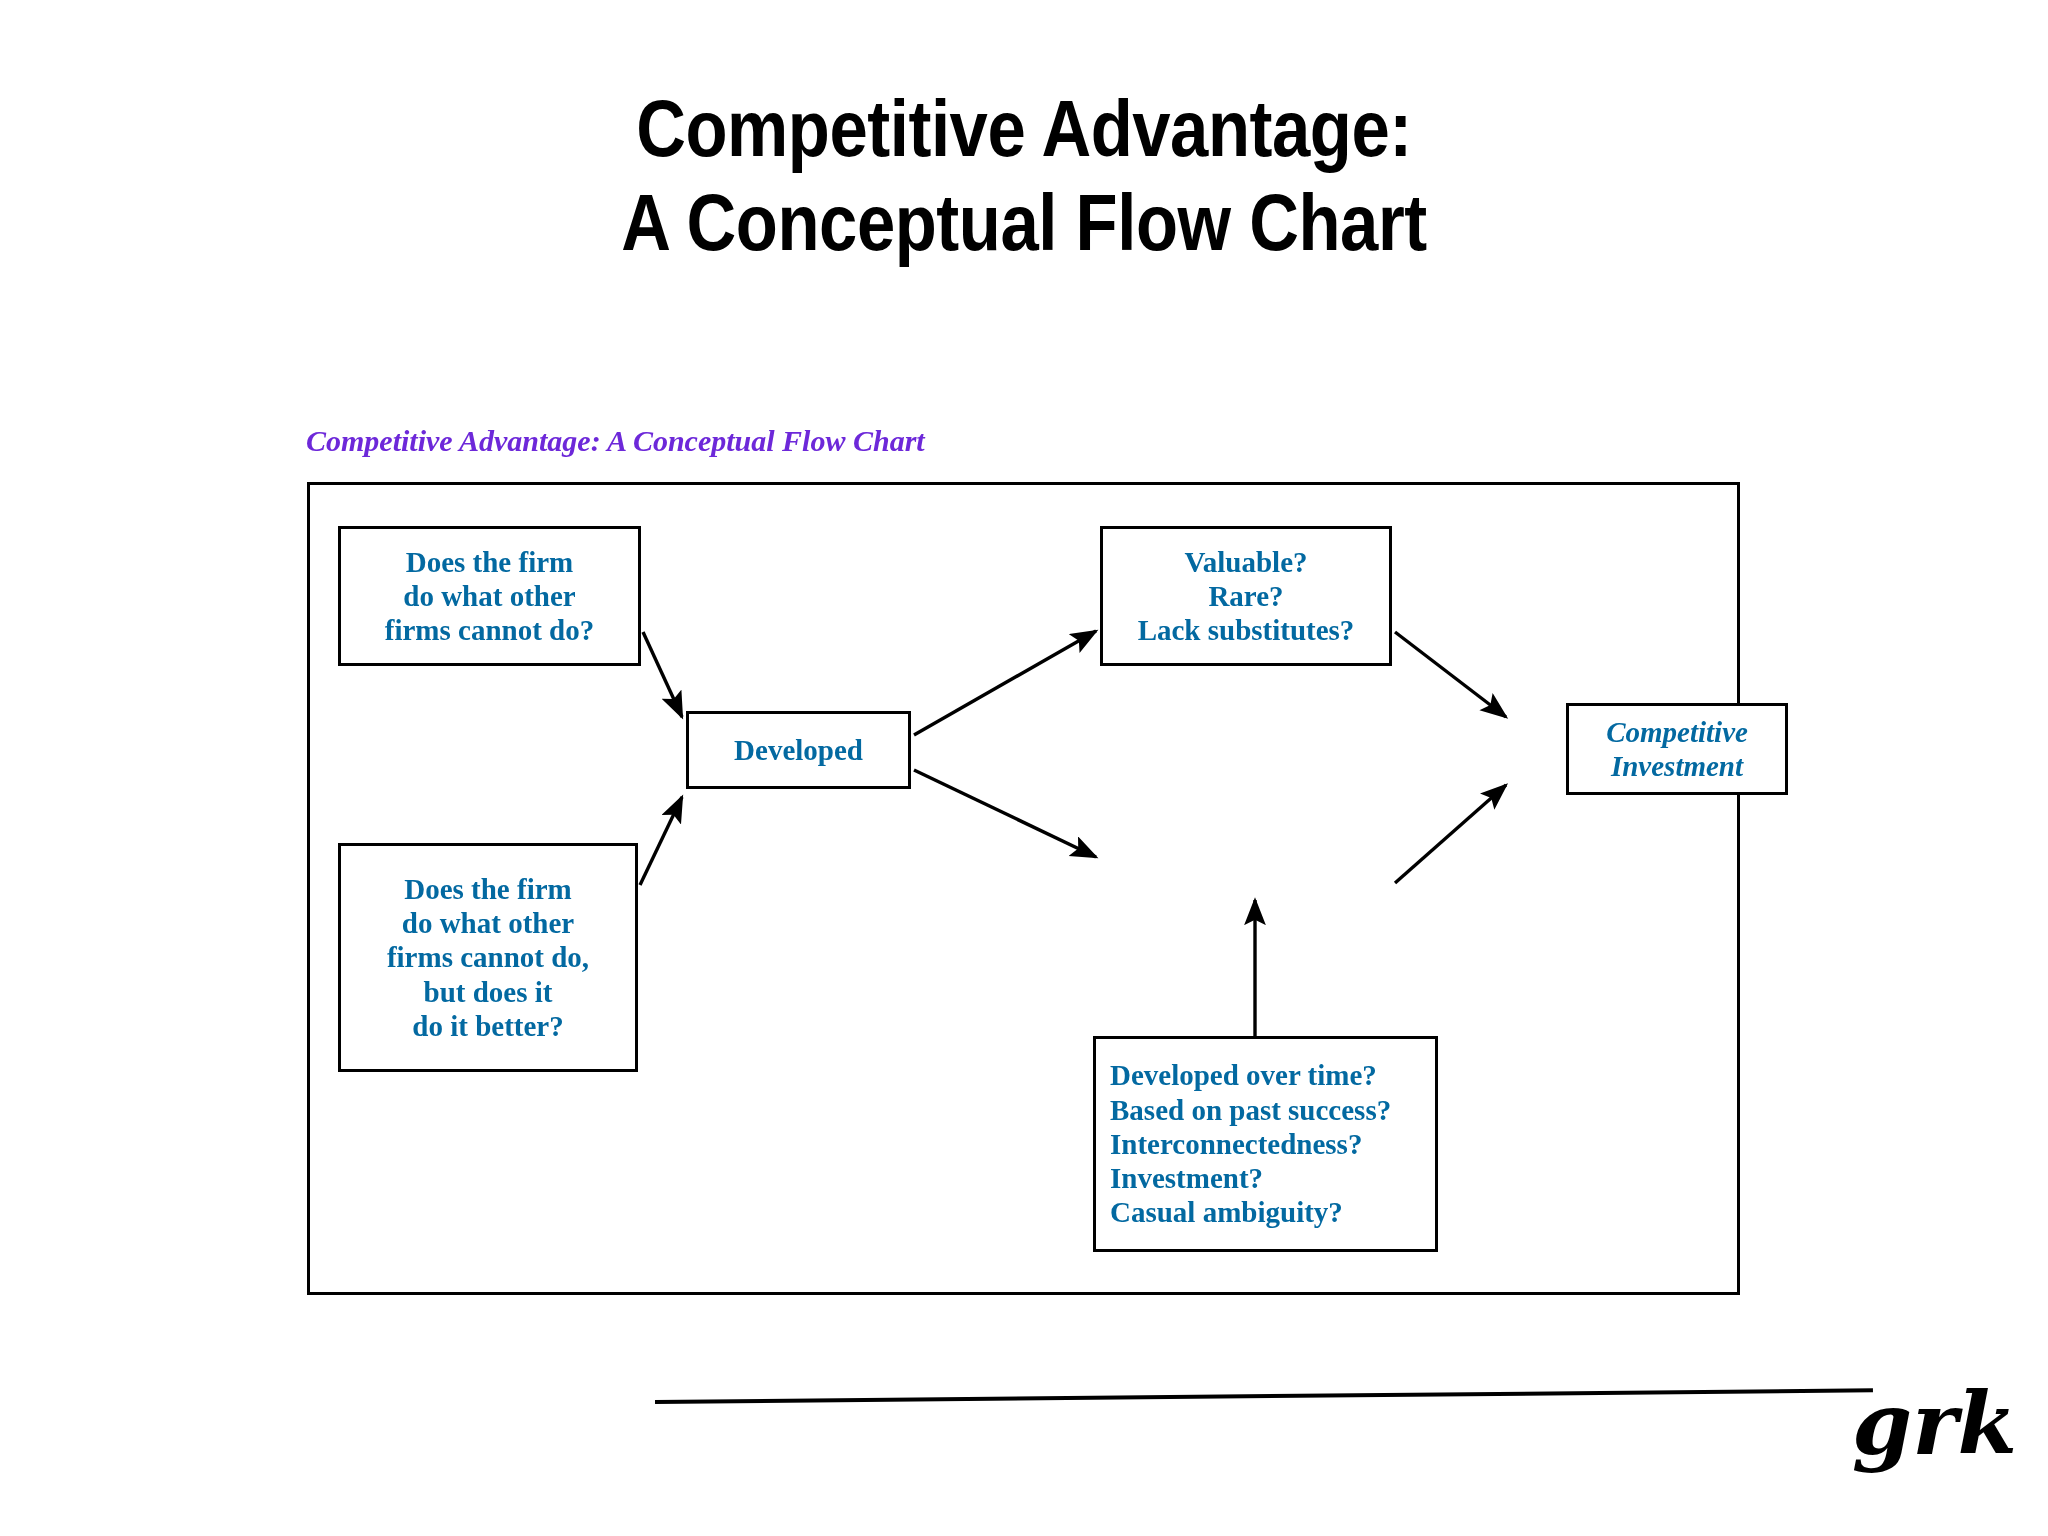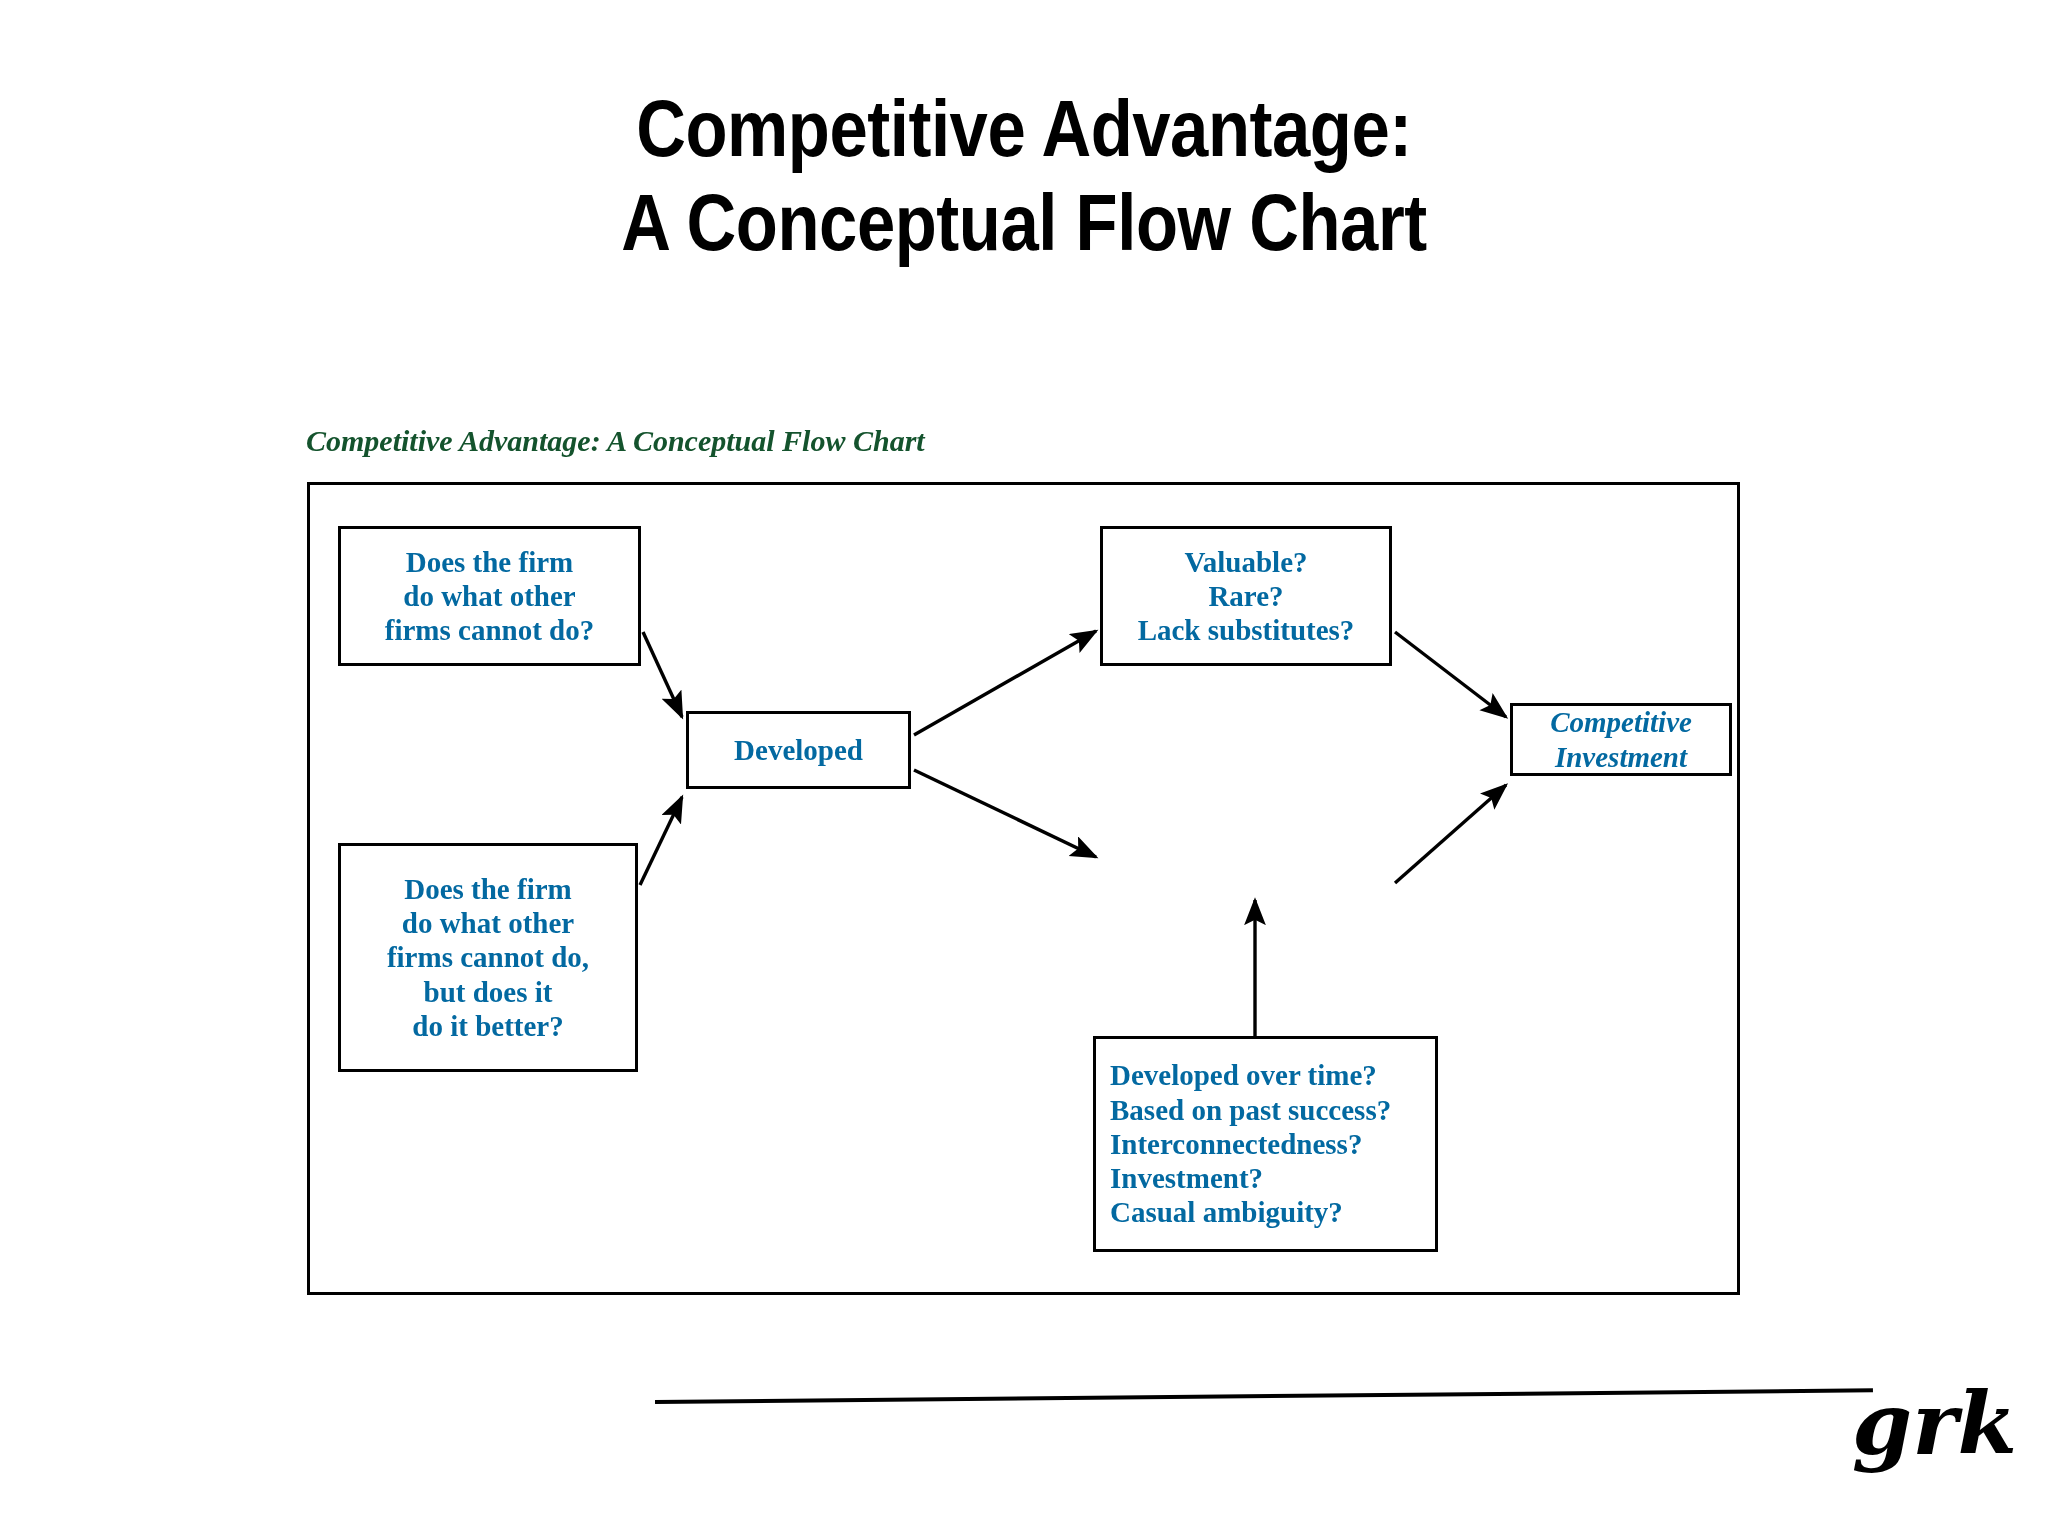--- a/index.html
+++ b/index.html
@@ -35,21 +35,21 @@
 
   
   #figure-caption {
     position: absolute;
     left: 306px;
     top: 424px;
     font-family: "Liberation Serif", serif;
     font-weight: bold;
     font-style: italic;
     font-size: 30px;
-    color: #14532d;
+    color: #6d28d9;
     white-space: nowrap;
   }
 
   
   #flowchart-frame {
     position: absolute;
     left: 307px;
     top: 482px;
     width: 1433px;
     height: 813px;
@@ -96,21 +96,21 @@
     padding-left: 14px;
   }
 
   
   #node-q1           { left: 28px;  top: 41px;  width: 303px; height: 140px; }
   #node-q2           { left: 28px;  top: 358px; width: 300px; height: 229px; }
   #node-asymmetry    { left: 376px; top: 226px; width: 225px; height: 78px;  }
   #node-vrs          { left: 790px; top: 41px;  width: 292px; height: 140px; }
   #node-imitate      { left: 790px; top: 353px; width: 292px; height: 75px;  }
   #node-factors      { left: 783px; top: 551px; width: 345px; height: 216px; }
-  #node-advantage    { left: 1200px;top: 218px; width: 222px; height: 73px;  }
+  #node-advantage    { left: 1256px;top: 218px; width: 222px; height: 92px;  }
 
   
   #footer-rule {
     position: absolute;
     left: 655px;
     top: 1400px;
     width: 1218px;
     height: 0;
     border-top: 4px solid #000000;
     transform: rotate(-0.55deg);

